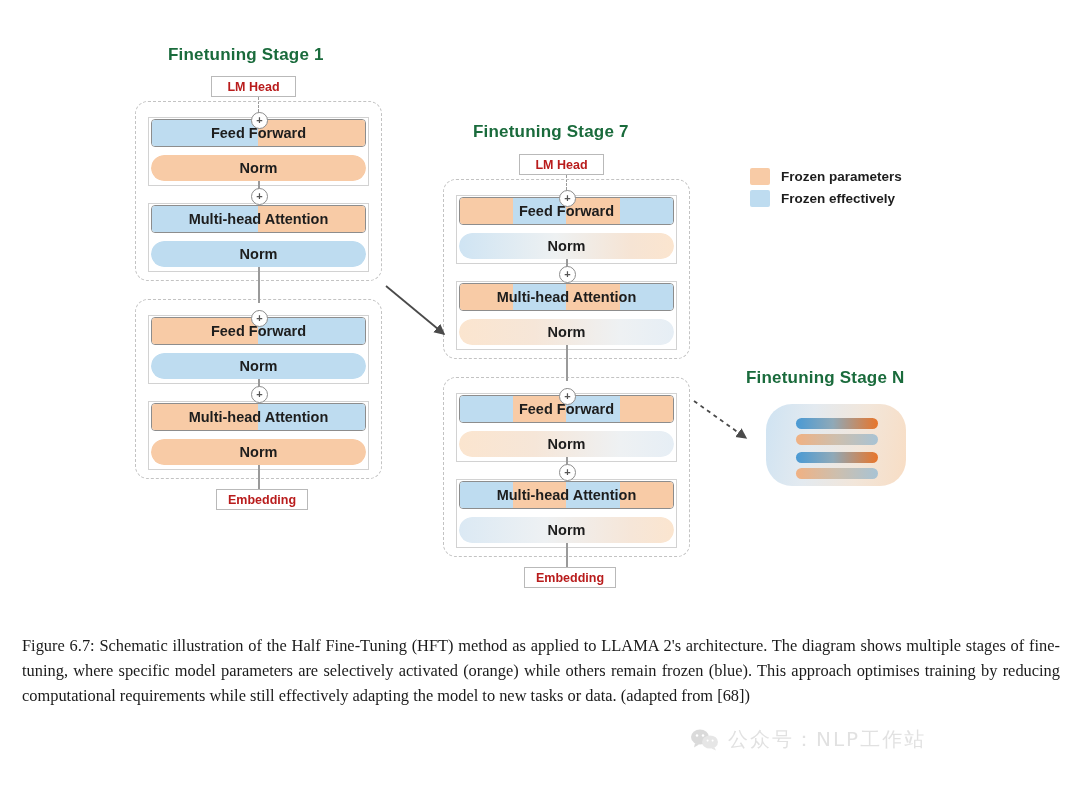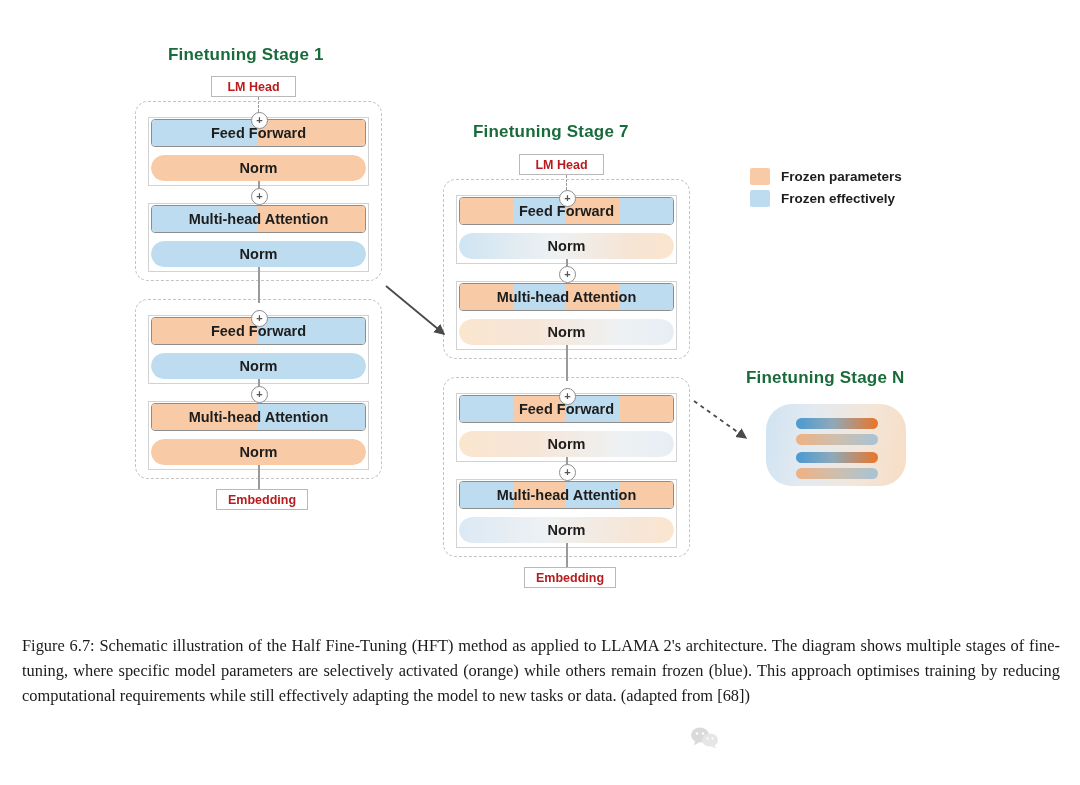--- a/index.html
+++ b/index.html
@@ -275,13 +275,14 @@
   <svg width="30" height="24" viewBox="0 0 30 24">
     <ellipse cx="10" cy="9" rx="9" ry="7.6" fill="#a8a8a8"></ellipse>
     <path d="M5 15 L4 19.5 L9 16.6 z" fill="#a8a8a8"></path>
     <circle cx="7" cy="7.4" r="1.25" fill="#ffffff"></circle>
     <circle cx="13" cy="7.4" r="1.25" fill="#ffffff"></circle>
     <ellipse cx="20" cy="14" rx="8" ry="6.6" fill="#c4c4c4"></ellipse>
     <path d="M24.5 19.2 L26 22.6 L21.4 20.4 z" fill="#c4c4c4"></path>
     <circle cx="17.6" cy="12.6" r="1.05" fill="#ffffff"></circle>
     <circle cx="22.6" cy="12.6" r="1.05" fill="#ffffff"></circle>
   </svg>
+  <span class="wm-txt">公众号：NLP工作站</span>
 </div>
 
 </body></html>

